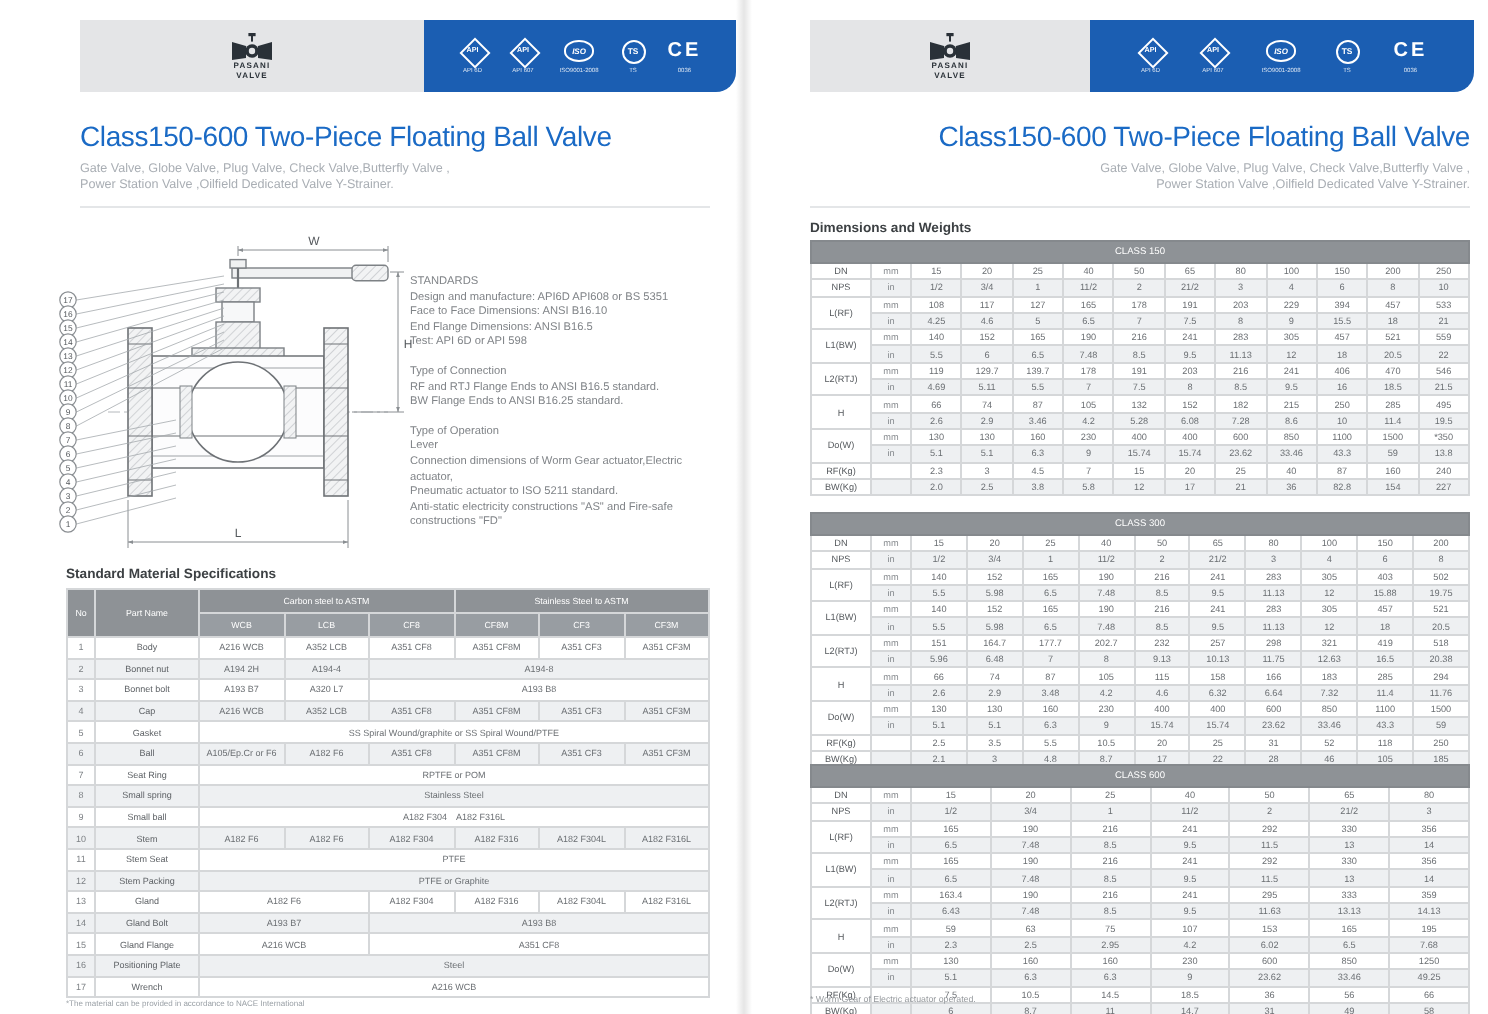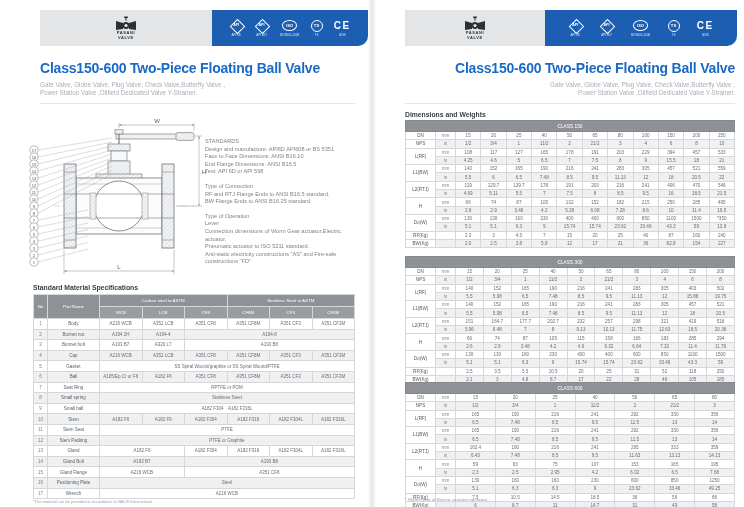--- a/index.html
+++ b/index.html
@@ -30,21 +30,21 @@
   .b-ic.api-diamond{width:14px;}
   .b-ic.api-diamond::before{content:"";position:absolute;left:2.5px;top:2.5px;width:9px;height:9px;
     border:0.9px solid #fff;transform:rotate(45deg);}
   .b-ic.api-diamond span{position:relative;font-size:3.6px;font-weight:bold;}
   .b-ic.iso-oval span{border:0.9px solid #fff;border-radius:50%;padding:2.5px 3.5px;font-size:4px;font-style:italic;font-weight:bold;}
   .b-ic.ts-circle span{border:0.9px solid #fff;border-radius:50%;width:10px;height:10px;display:flex;align-items:center;justify-content:center;font-size:4.2px;font-weight:bold;}
   .b-ic.ce-mark span{font-size:10px;font-weight:bold;letter-spacing:1.5px;}
   .b-cap{font-size:3px;color:rgba(255,255,255,.85);margin-top:1.5px;white-space:nowrap;}
 
   
-  .doc-title{position:absolute;top:60px;font-size:14px;font-weight:bold;color:#1a6ac5;letter-spacing:-.2px;}
+  .doc-title{position:absolute;top:60px;font-size:14px;font-weight:normal;color:#1a6ac5;letter-spacing:-.2px;}
   .page-left .doc-title{left:40px;}
   .page-right .doc-title{right:9px;}
   .doc-sub{position:absolute;top:81px;font-size:6.3px;line-height:8px;color:#a9aeb4;}
   .page-left .doc-sub{left:40px;text-align:left;}
   .page-right .doc-sub{right:9px;text-align:right;}
   .divider{position:absolute;top:103px;height:0;border-top:1px solid #e4e6e8;}
   .page-left .divider{left:40px;width:315px;}
   .page-right .divider{left:33px;width:330px;}
 
   

